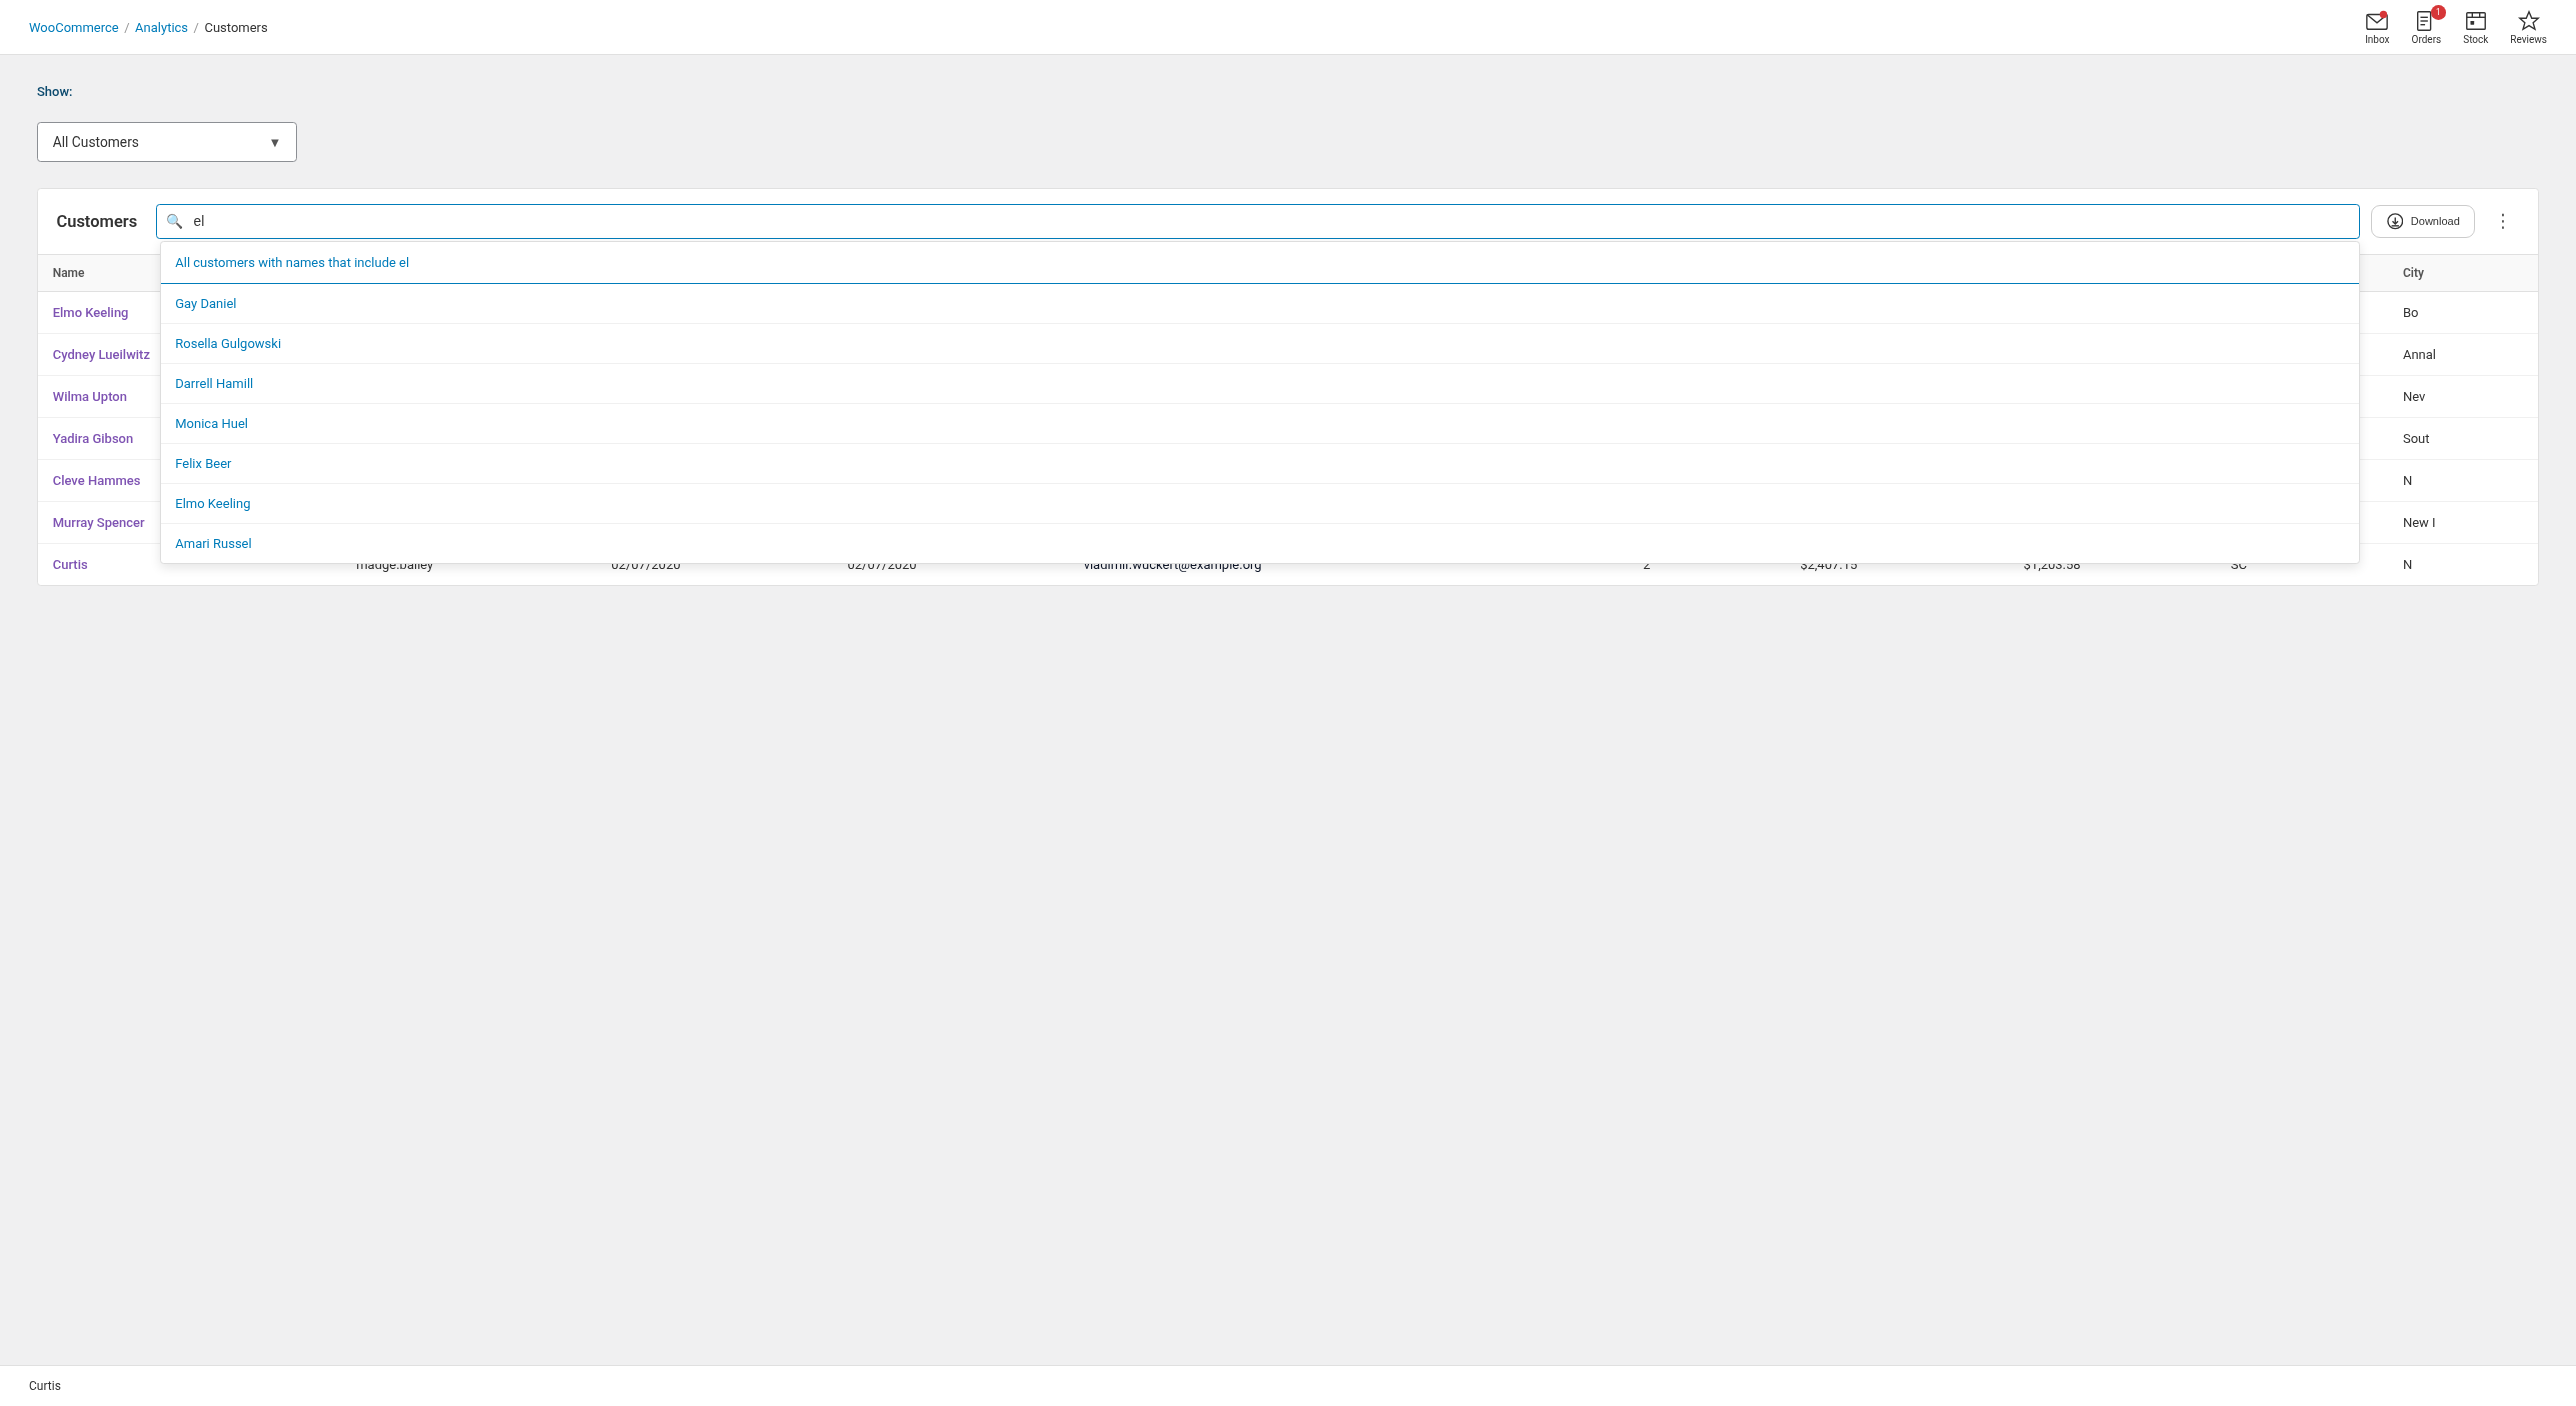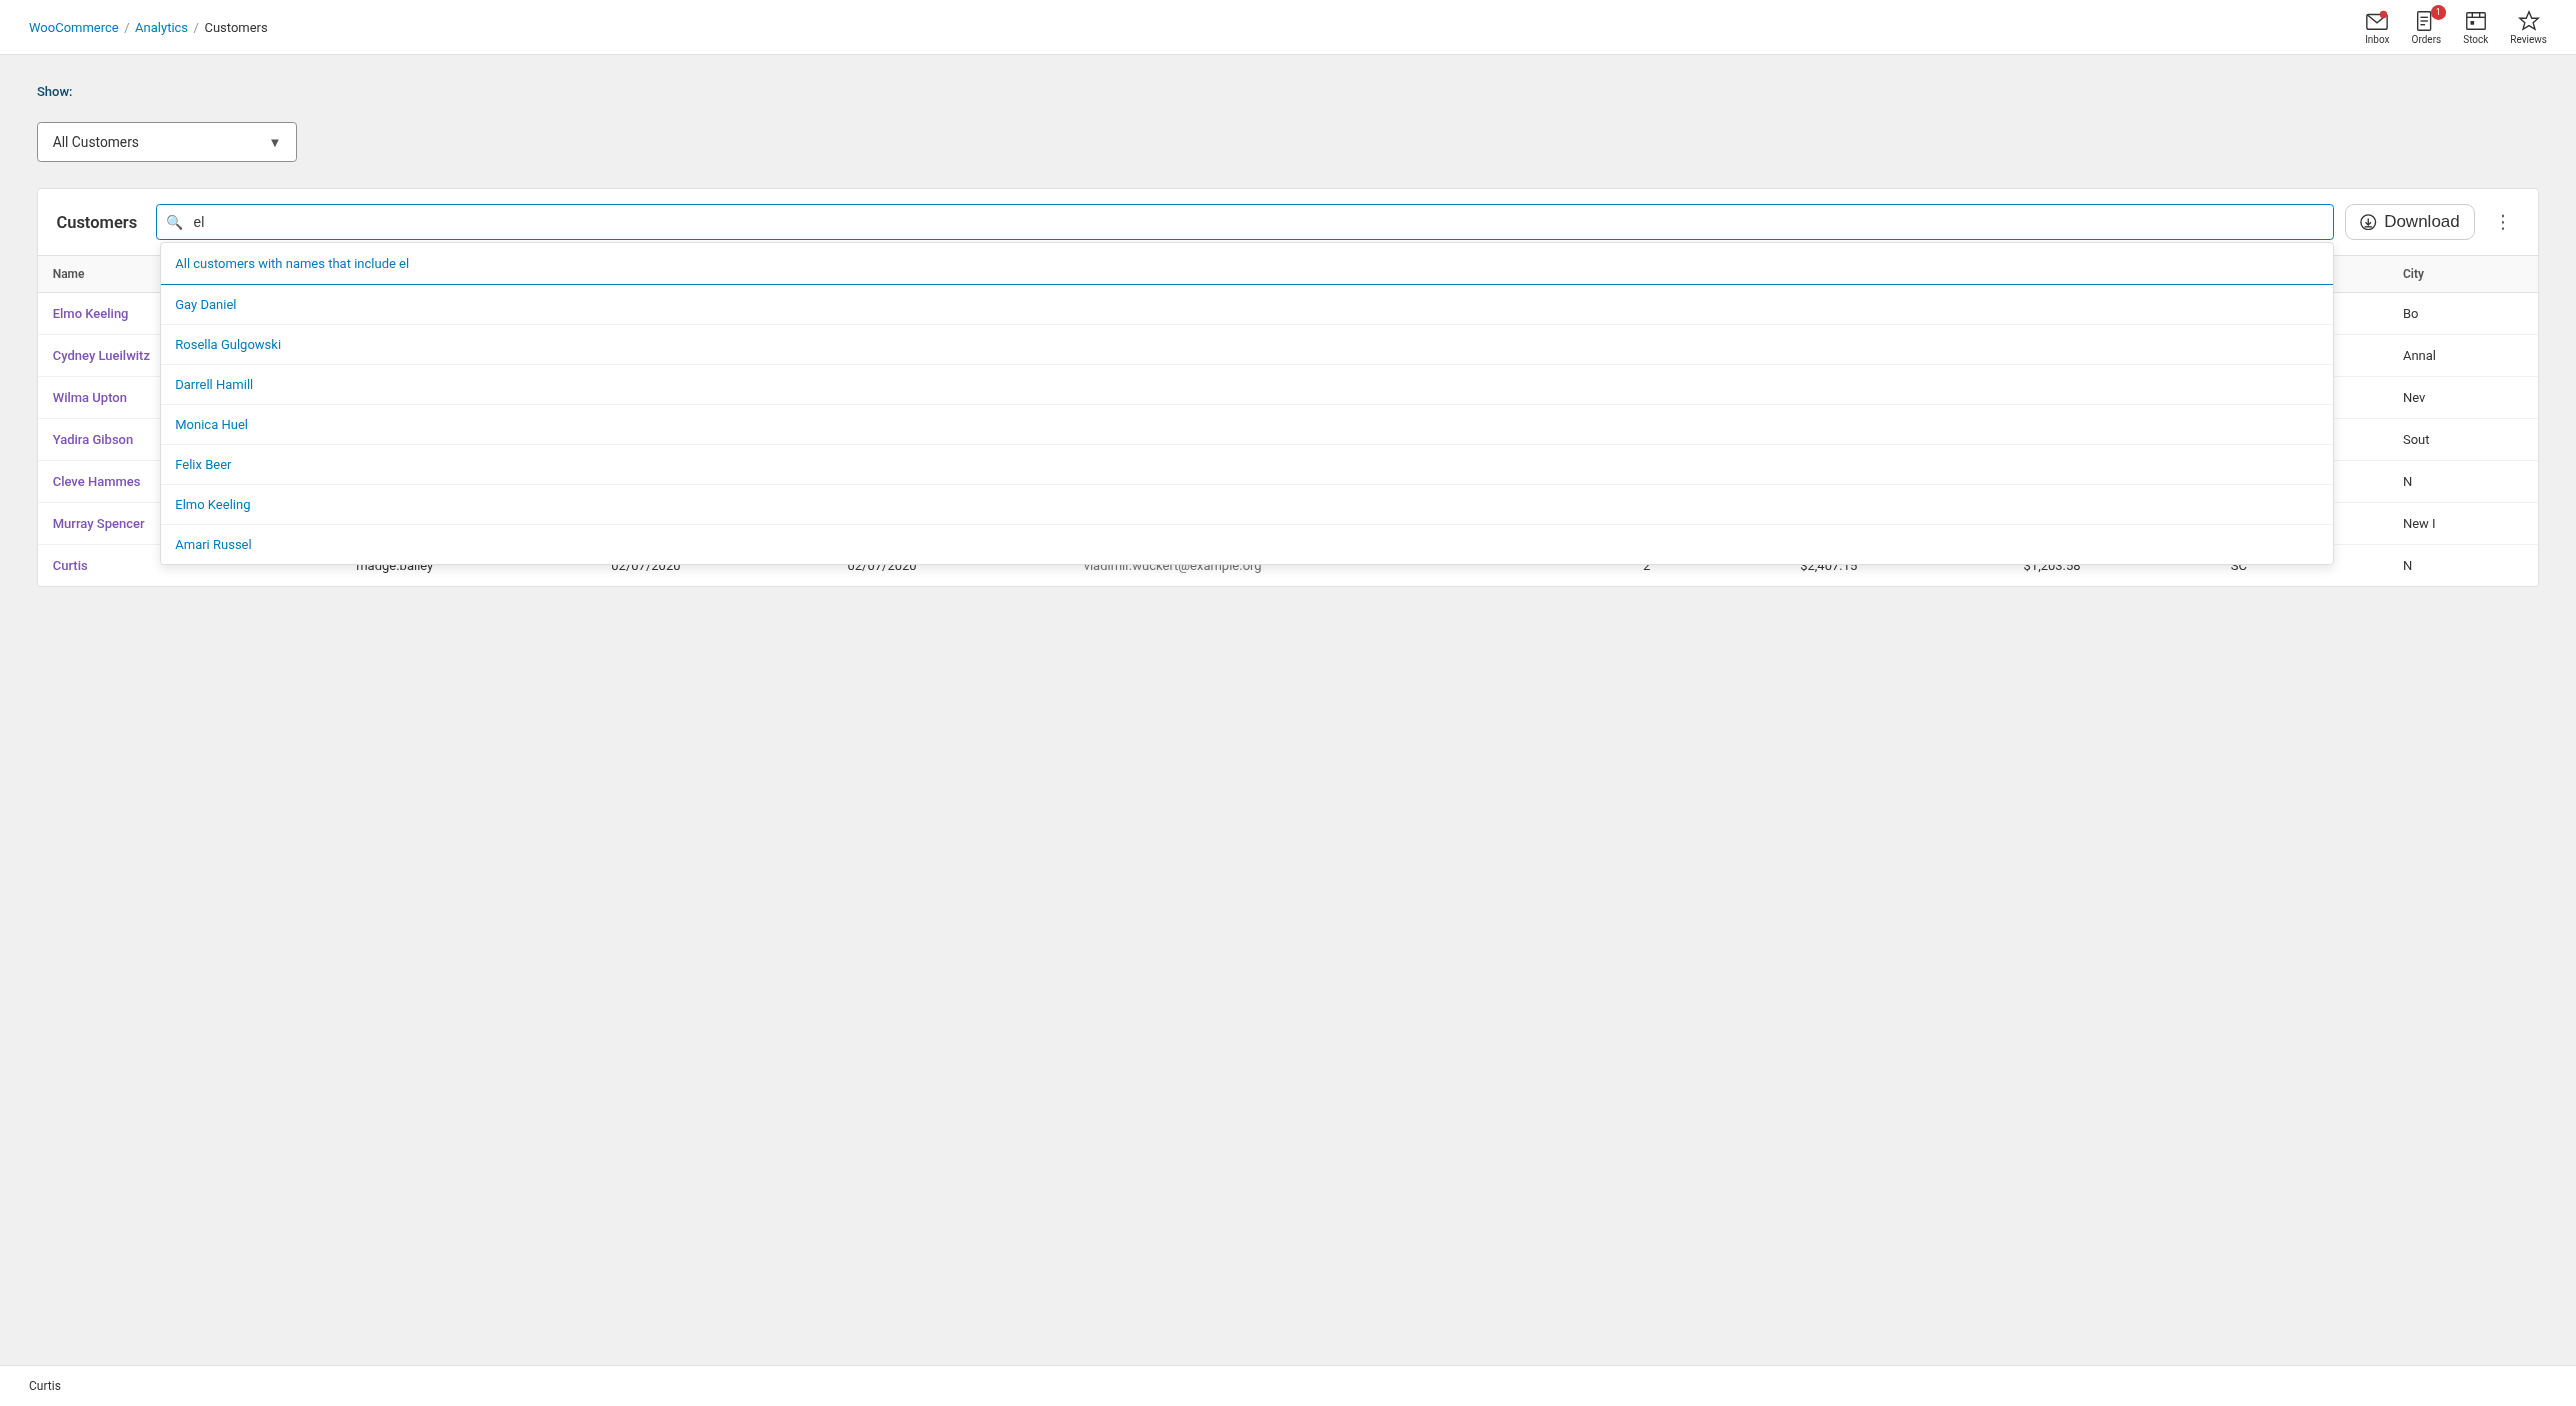--- a/index.html
+++ b/index.html
@@ -194,21 +194,21 @@
     }
 
     .download-btn {
       display: flex;
       align-items: center;
       gap: 7.4px;
       background: none;
       border: 0.9px solid #ccc;
       border-radius: 9px;
       padding: 7.4px 14.7px;
-      font-size: 17px;
+      font-size: 11px;
       cursor: pointer;
       color: #333;
       white-space: nowrap;
     }
 
     .more-btn {
       background: none;
       border: none;
       font-size: 18.4px;
       cursor: pointer;
@@ -243,21 +243,21 @@
       border-bottom: none;
     }
 
     .customer-link {
       color: #7f54b3;
       text-decoration: none;
       font-weight: 500;
     }
 
     .email-link {
-      color: #737373;
+      color: #0f172a;
       text-decoration: none;
     }
 
     
     .footer {
       position: fixed;
       bottom: 0;
       left: 0;
       right: 0;
       background: #fff;

